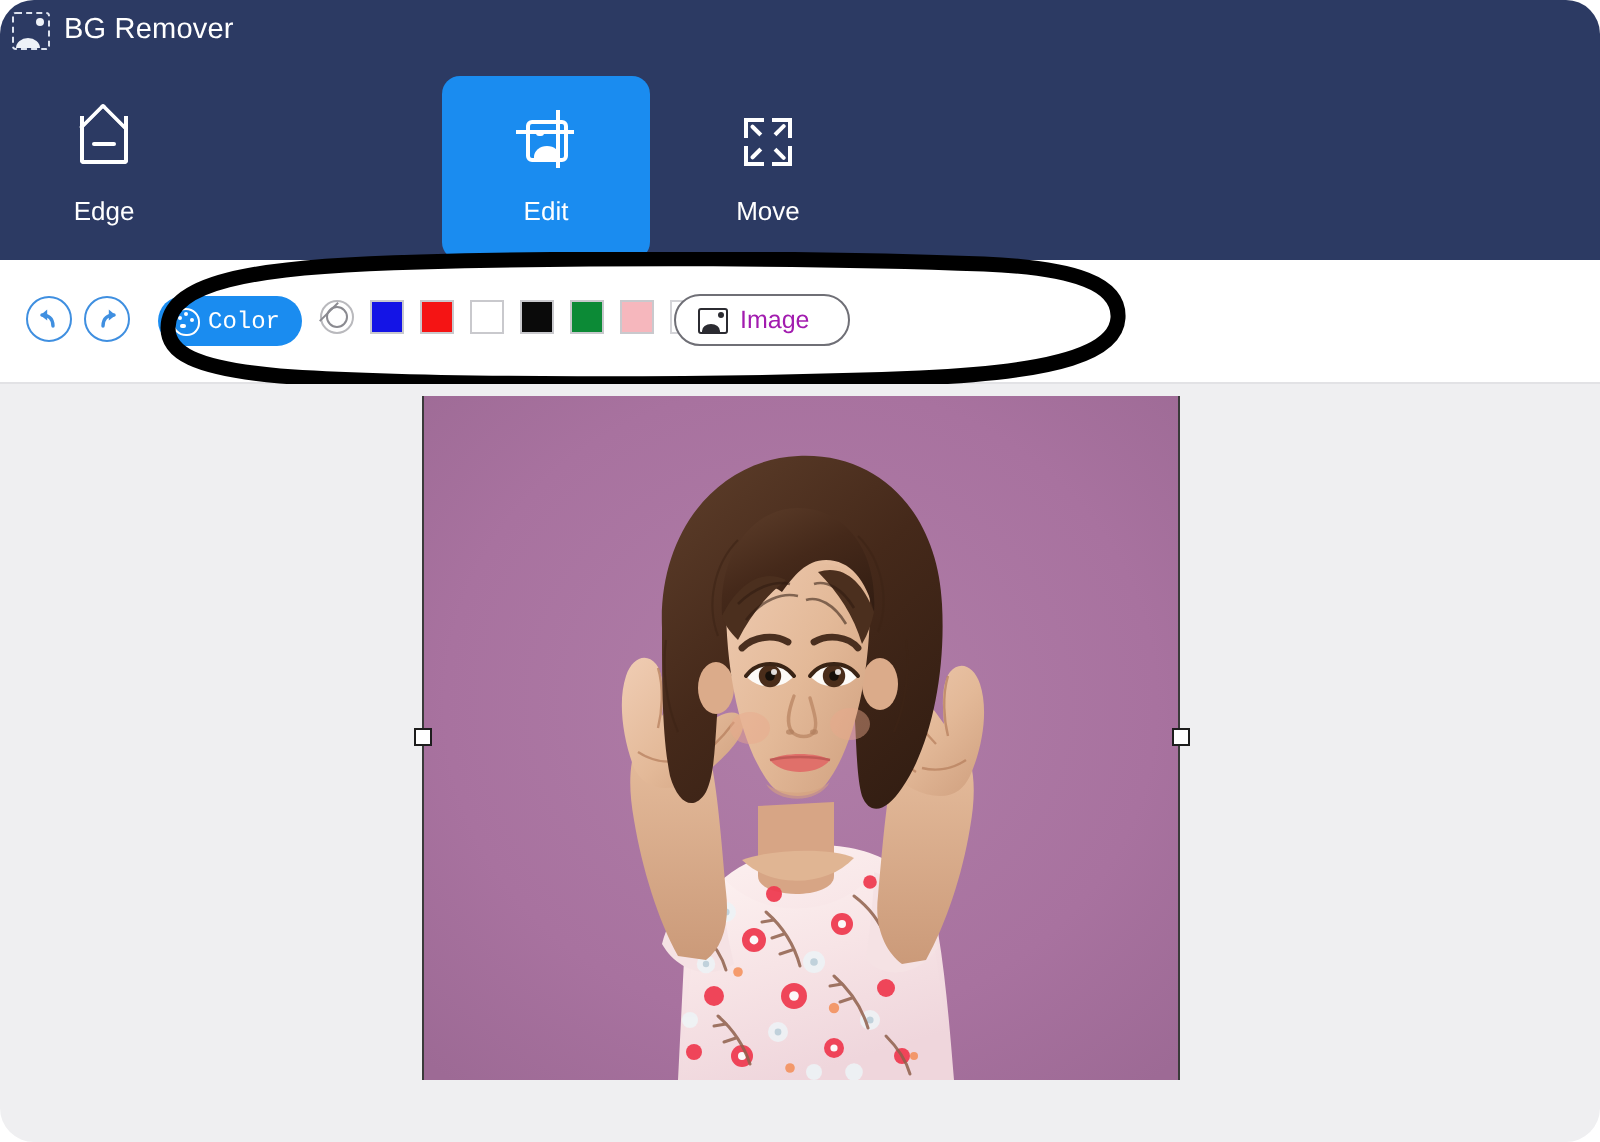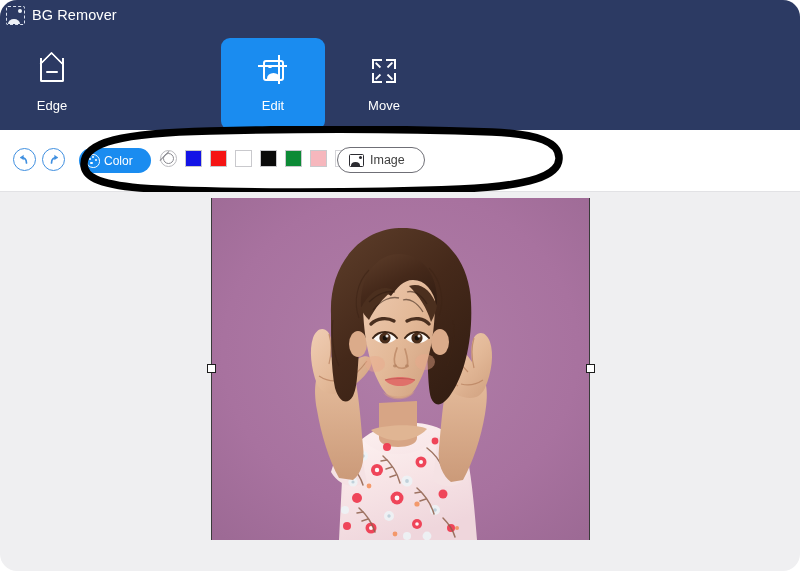--- a/index.html
+++ b/index.html
@@ -197,20 +197,21 @@
   }
   .round-btn svg { position: absolute; left: 3px; top: 3px; }
 
   .color-pill {
     position: absolute; left: 79px; top: 148px;
     width: 72px; height: 25px;
     background: #1a8cf0;
     border-radius: 13px;
     display: flex; align-items: center;
     cursor: pointer;
+    font-family: Liberation Mono, monospace;
   }
   .color-pill .pal {
     width: 14px; height: 14px;
     margin-left: 7px; margin-right: 4px;
     border: 1.5px solid #ffffff;
     border-radius: 50% 50% 46% 50%;
     box-sizing: border-box;
     position: relative; flex: none;
   }
   .color-pill .pal i {
@@ -258,21 +259,21 @@
   .pill-btn {
     position: absolute; top: 147px;
     height: 26px;
     border: 1.3px solid #6f6f76;
     border-radius: 13px;
     display: flex; align-items: center;
     background: #ffffff;
     cursor: pointer;
     box-sizing: border-box;
   }
-  .pill-btn .txt { font-size: 12.5px; color: #404040; margin-left: 6px; margin-right: 12px; }
+  .pill-btn .txt { font-size: 12.5px; color: #a21caf; margin-left: 6px; margin-right: 12px; }
 
   .ic-imgsm {
     position: relative; width: 15px; height: 13px;
     margin-left: 11px; flex: none;
     border: 1.5px solid #2b2b31; border-radius: 1.5px;
     box-sizing: border-box; overflow: hidden; background: #ffffff;
   }
   .ic-imgsm .m {
     position: absolute; left: 0.5px; bottom: -3px;
     width: 9px; height: 7px; background: #2b2b31; border-radius: 50% 50% 0 0;

